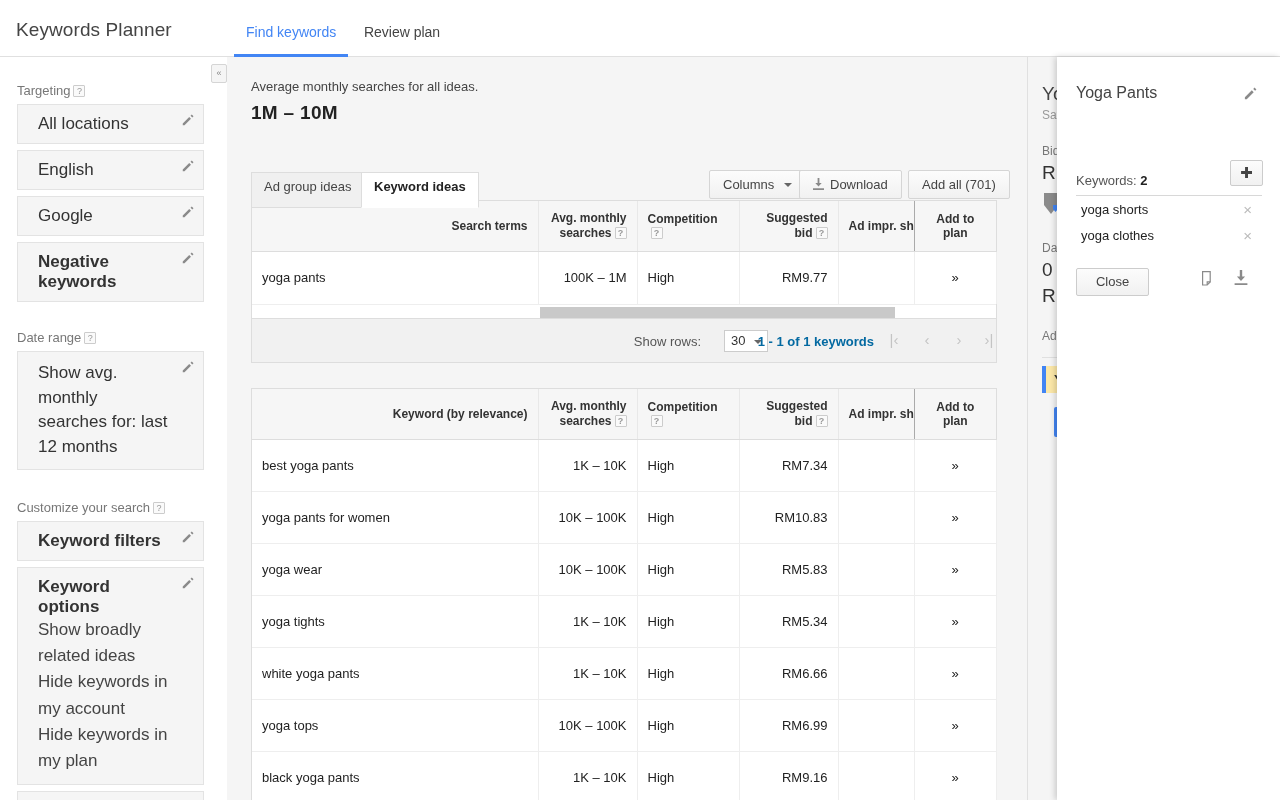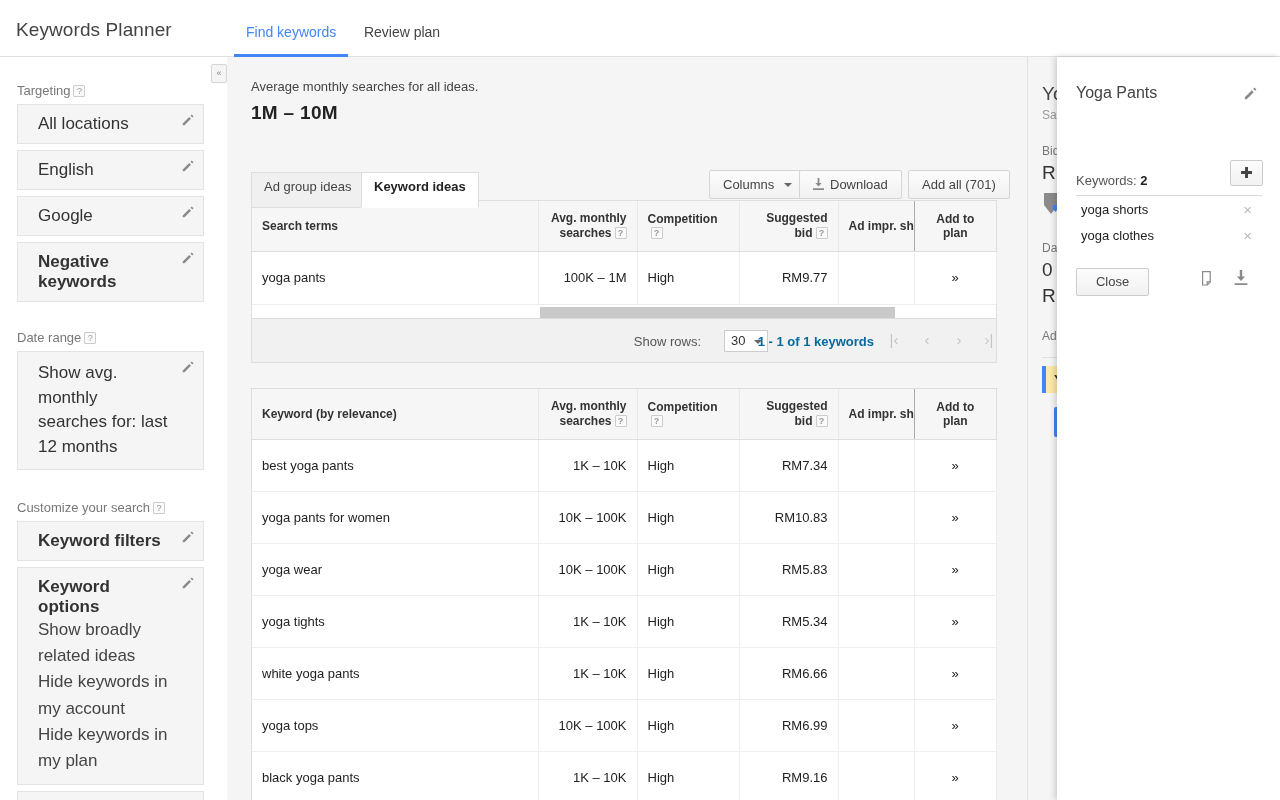--- a/index.html
+++ b/index.html
@@ -104,21 +104,21 @@
 
   
   .tbl-wrap { background: #fff; border: 1px solid #ddd; width: 746px; }
   table.kt { border-collapse: collapse; width: 100%; table-layout: fixed; }
   table.kt th {
     background: #f6f6f6; border-bottom: 1px solid #ddd;
     border-right: 1px solid #e8e8e8;
     font-size: 12px; font-weight: bold; color: #333;
     padding: 10px 10px; vertical-align: middle;
   }
-  table.kt th.c-term { text-align: left; width: 286px; }
+  table.kt th.c-term { text-align: right; width: 286px; }
   table.kt th.c-avg  { text-align: right; width: 99px; line-height:1.25; }
   table.kt th.c-comp { text-align: left; width: 102px; }
   table.kt th.c-bid  { text-align: right; width: 99px; line-height:1.25; }
   table.kt th.c-imp  { text-align: left; width: 76px; border-right: 1px solid #aaa; overflow: hidden; white-space: nowrap; }
   table.kt th.c-add  { text-align: center; width: 82px; border-right: none; }
 
   table.kt td {
     border-bottom: 1px solid #eee; border-right: 1px solid #eee;
     font-size: 13px; color: #222; padding: 16px 10px; height: 52px;
   }

